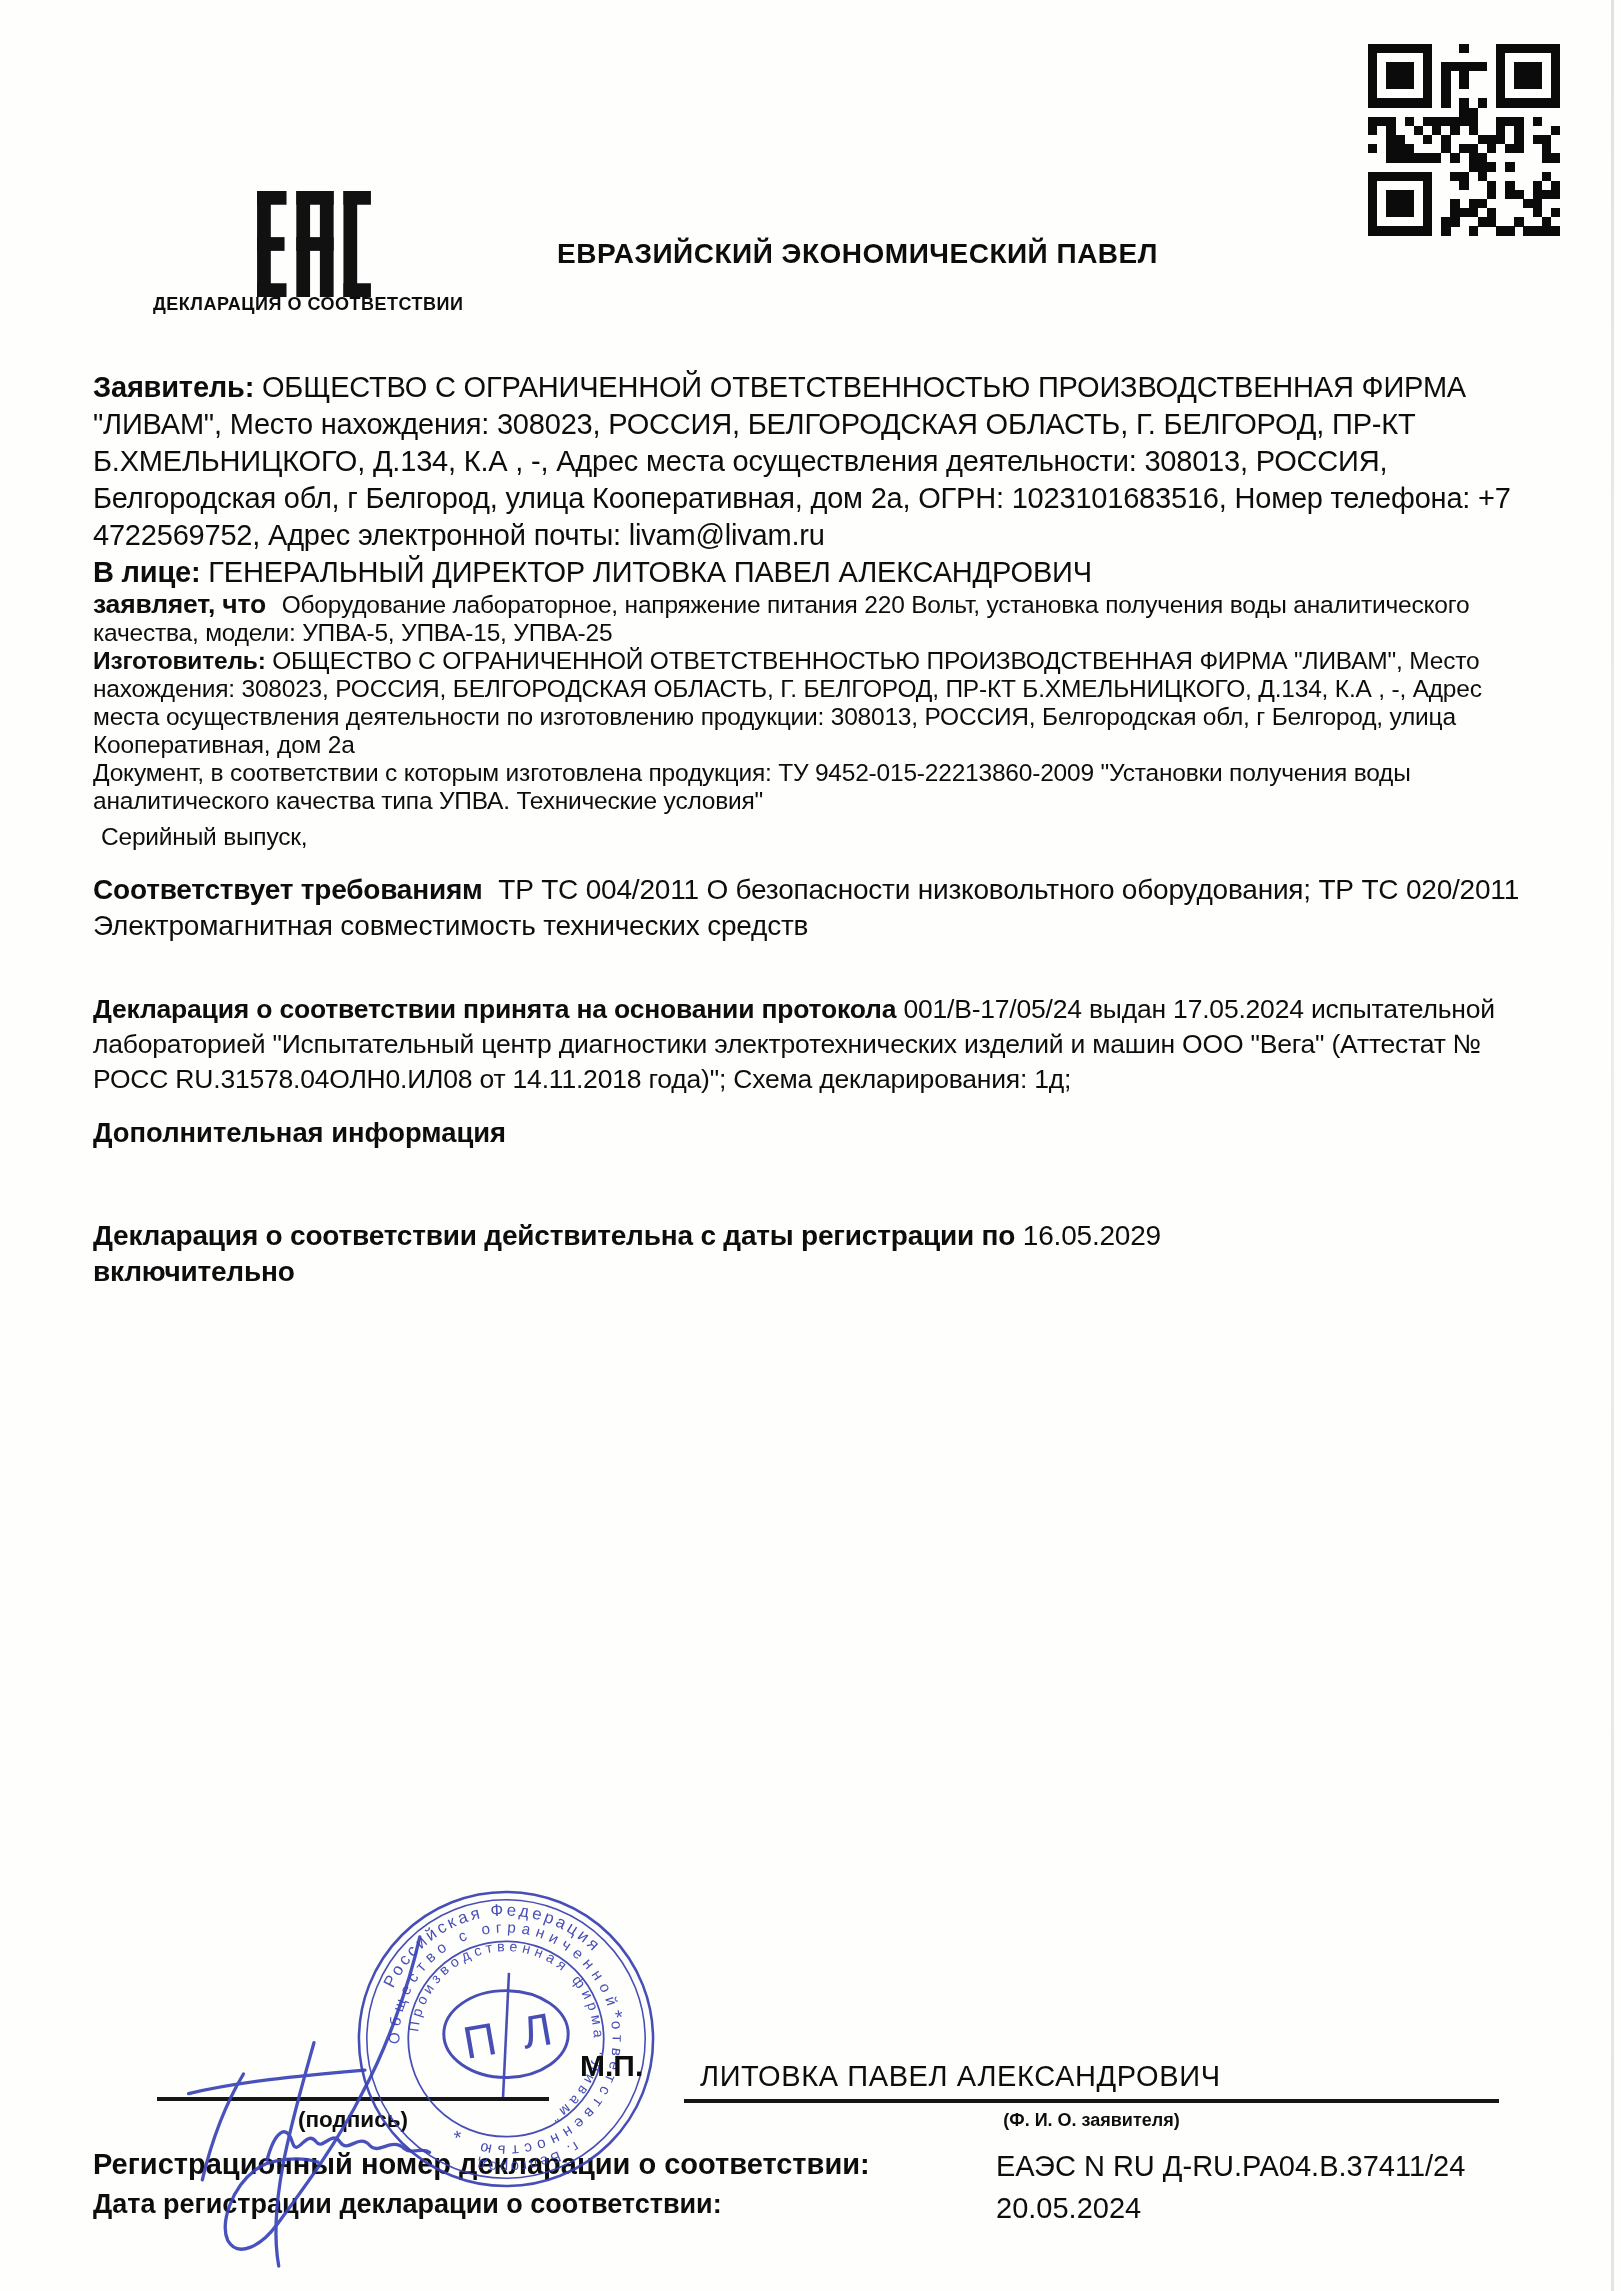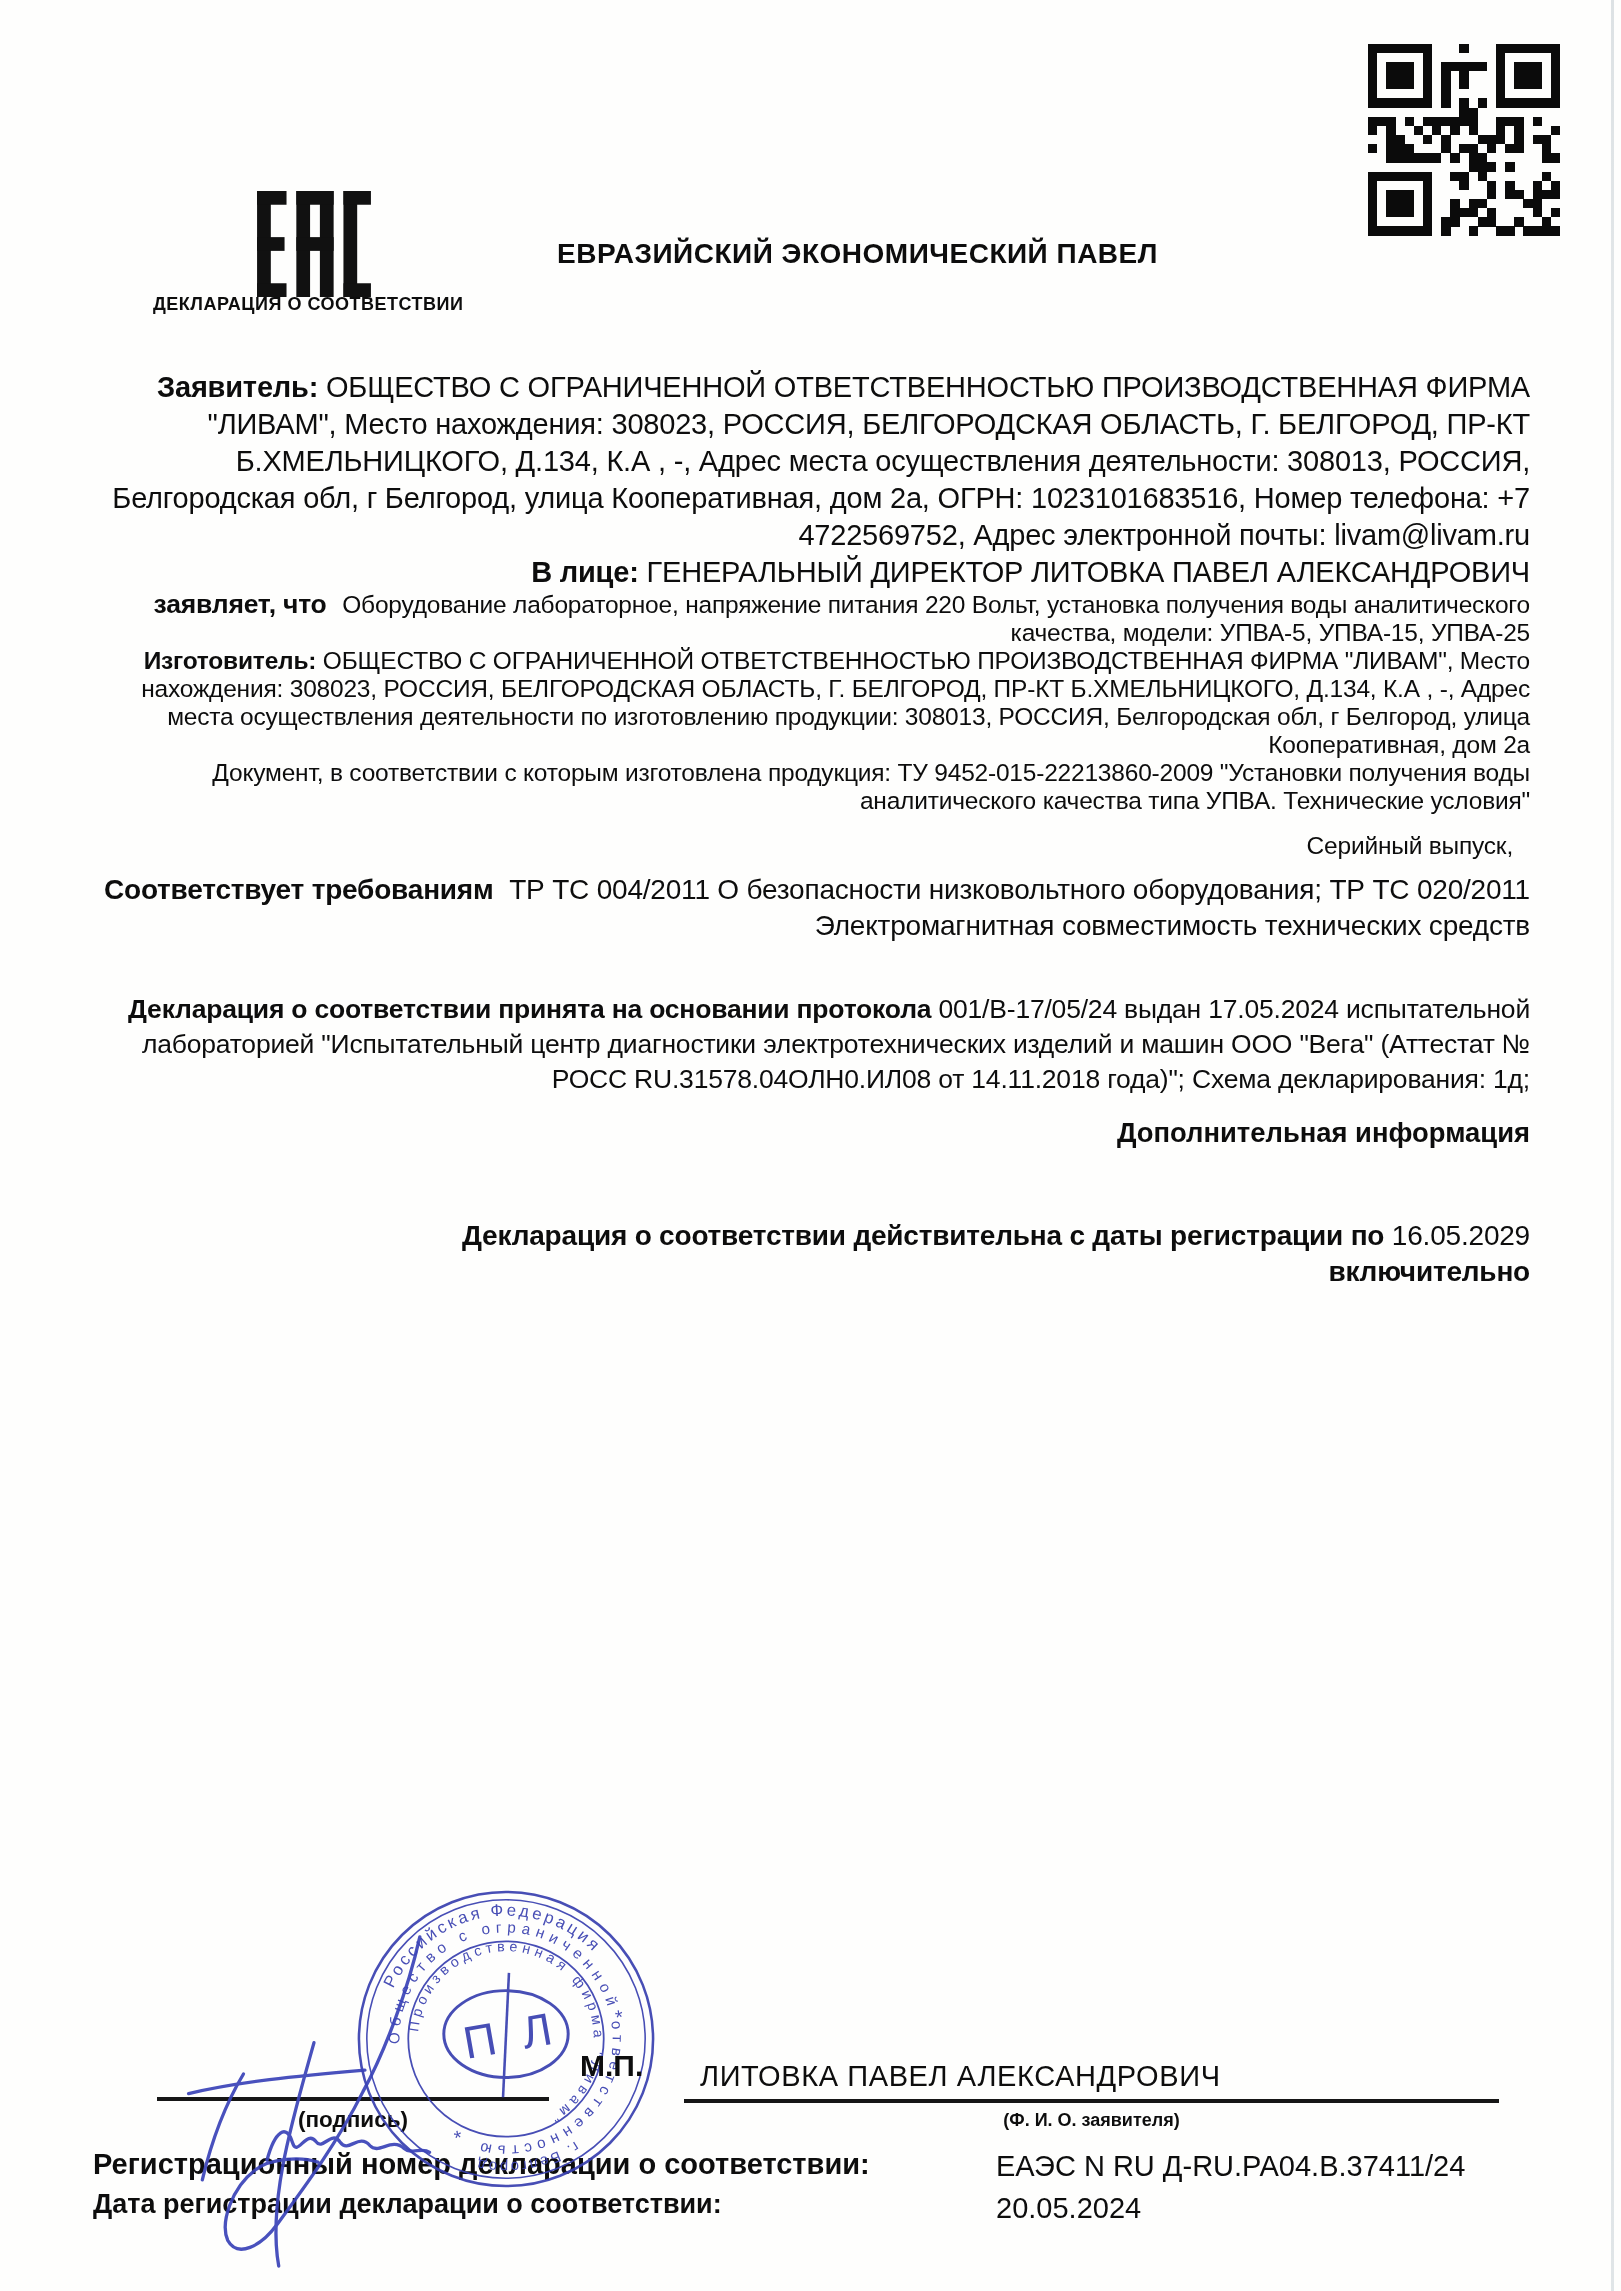--- a/index.html
+++ b/index.html
@@ -27,21 +27,21 @@
   .union-name {
     left: 153px; right: 59px; top: 238px;
     text-align: center; font-weight: bold; font-size: 28px; letter-spacing: 0.5px;
   }
   .doc-title {
     left: 153px; right: 59px; top: 294px;
     font-weight: bold; font-size: 18px; letter-spacing: 0.5px;
   }
 
   
-  .col { left: 93px; width: 1437px; text-align: right; }
+  .col { left: 93px; width: 1437px; }
   .t-large { font-size: 29px; line-height: 37px; letter-spacing: -0.2px; }
   .t-med   { font-size: 24.5px; line-height: 28px; letter-spacing: -0.2px; }
   .t-req   { font-size: 28px; line-height: 36px; letter-spacing: -0.2px; }
   .t-basis { font-size: 26.5px; line-height: 35px; letter-spacing: -0.2px; }
   b.gap { margin-right: 15.7px; }
 
   
   .mp { left: 580px; top: 2049px; font-weight: bold; font-size: 30px; z-index: 6; }
   .sig-line  { left: 157px; top: 2097px; width: 392px; height: 3.9px; background: #161616; z-index: 2; }
   .sig-cap   { left: 157px; top: 2107px; width: 392px; text-align: center; font-weight: bold; font-size: 22.5px; z-index: 2; }
@@ -311,21 +311,21 @@
       <span>ОБЩЕСТВО С ОГРАНИЧЕННОЙ ОТВЕТСТВЕННОСТЬЮ ПРОИЗВОДСТВЕННАЯ ФИРМА "ЛИВАМ", Место нахождения: 308023, РОССИЯ,  БЕЛГОРОДСКАЯ ОБЛАСТЬ, Г. БЕЛГОРОД, ПР-КТ Б.ХМЕЛЬНИЦКОГО, Д.134, К.А , -, Адрес места осуществления деятельности: 308013, РОССИЯ, Белгородская обл, г Белгород, улица Кооперативная, дом 2а, ОГРН: 1023101683516, Номер телефона: +7 4722569752, Адрес электронной почты: livam@livam.ru</span></p>
     <p style="margin:0"><b>В лице:</b>
       <span>ГЕНЕРАЛЬНЫЙ ДИРЕКТОР ЛИТОВКА ПАВЕЛ АЛЕКСАНДРОВИЧ</span></p>
   </div>
 
   <div class="abs col t-med" style="top:590px">
     <p style="margin:0"><b class="gap" style="font-size:26.5px">заявляет, что</b><span>Оборудование лабораторное, напряжение питания 220 Вольт, установка получения воды аналитического качества, модели: УПВА-5, УПВА-15, УПВА-25</span></p>
     <p style="margin:0"><b>Изготовитель:</b>
       <span>ОБЩЕСТВО С ОГРАНИЧЕННОЙ ОТВЕТСТВЕННОСТЬЮ ПРОИЗВОДСТВЕННАЯ ФИРМА "ЛИВАМ", Место нахождения: 308023, РОССИЯ,  БЕЛГОРОДСКАЯ ОБЛАСТЬ, Г. БЕЛГОРОД, ПР-КТ Б.ХМЕЛЬНИЦКОГО, Д.134, К.А , -, Адрес места осуществления деятельности по изготовлению продукции: 308013, РОССИЯ, Белгородская обл, г Белгород, улица Кооперативная, дом 2а</span></p>
     <p style="margin:0">Документ, в соответствии с которым изготовлена продукция: ТУ 9452-015-22213860-2009 "Установки получения воды аналитического качества типа УПВА. Технические условия"</p>
-    <p style="margin:17px">Серийный выпуск,</p>
+    <p style="margin:8px">Серийный выпуск,</p>
   </div>
 
   <div class="abs col t-req" style="top:872px">
     <b class="gap">Соответствует требованиям</b><span>ТР ТС 004/2011 О безопасности низковольтного оборудования; ТР ТС 020/2011 Электромагнитная совместимость технических средств</span>
   </div>
 
   <div class="abs col t-basis" style="top:992px">
     <b>Декларация о соответствии принята на основании протокола</b>
     <span>001/В-17/05/24 выдан 17.05.2024 испытательной лабораторией "Испытательный центр диагностики электротехнических изделий и машин ООО "Вега" (Аттестат № РОСС RU.31578.04ОЛН0.ИЛ08 от 14.11.2018 года)"; Схема декларирования: 1д;</span>
   </div>

